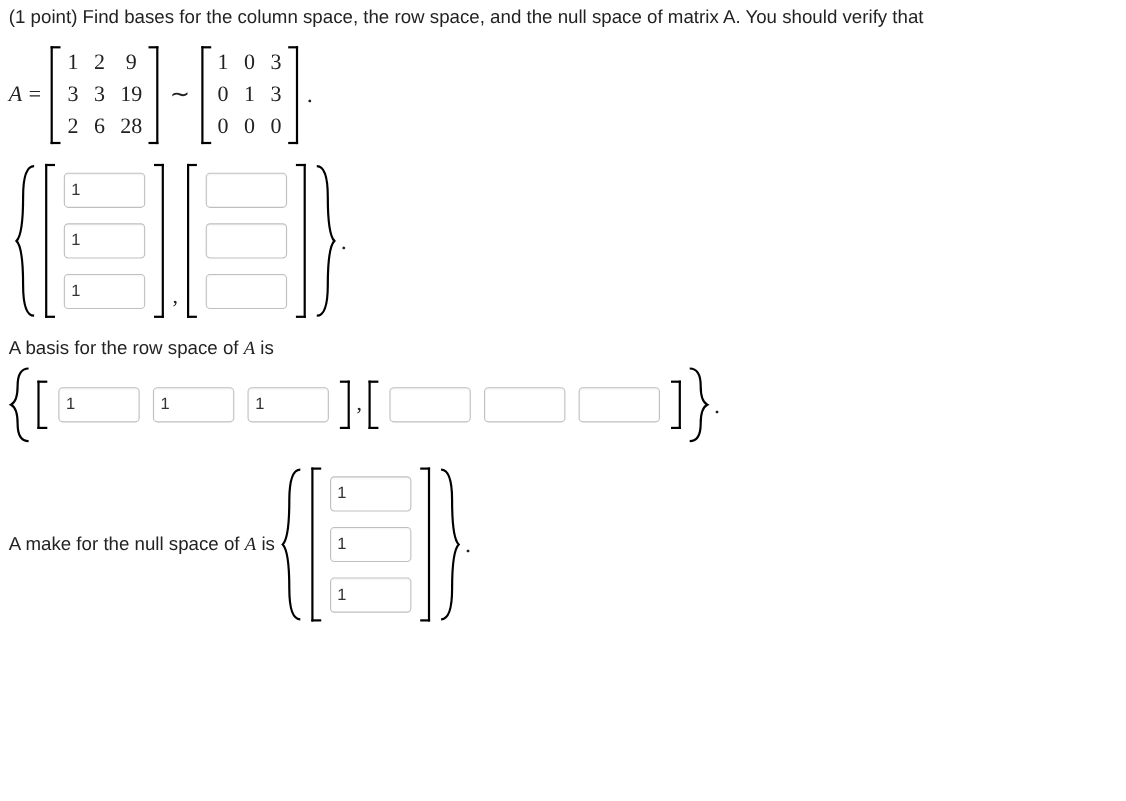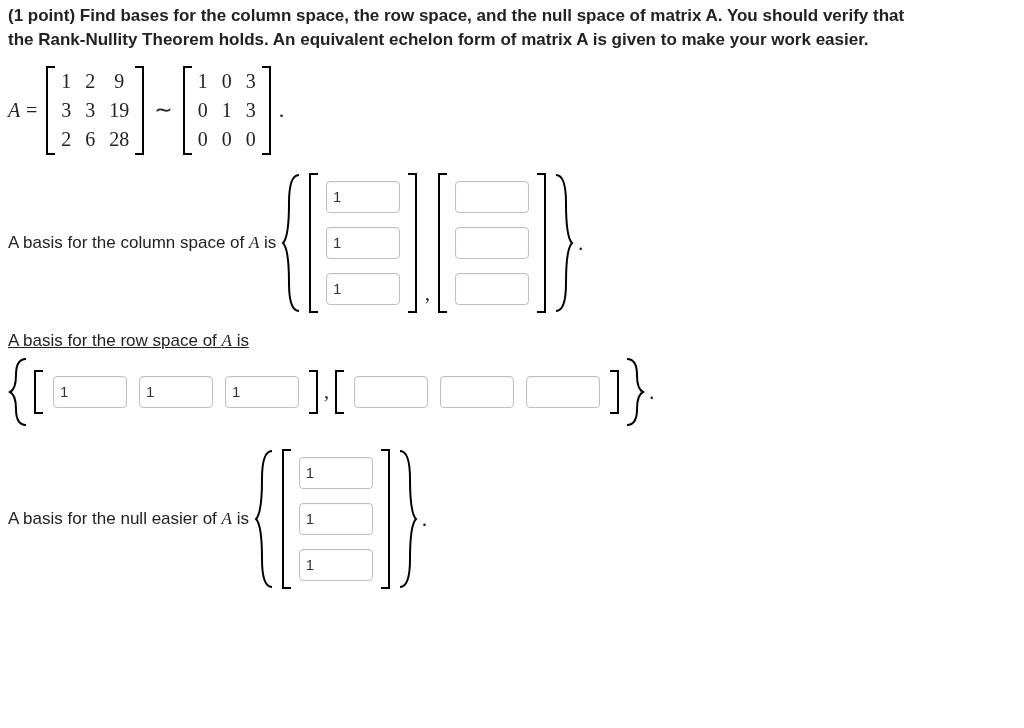--- a/index.html
+++ b/index.html
@@ -4,21 +4,21 @@
 <style>
   body {
     font-family: Arial, Helvetica, sans-serif;
     font-size: 17px;
     color: #222;
     margin: 0;
     padding: 4px 8px;
     background: #fff;
     width: 1008px;
   }
-  .problem-text { line-height: 1.4; margin-bottom: 14px; font-weight: bold; }
+  .problem-text { line-height: 1.4; margin-bottom: 14px; }
   .math-serif { font-family: "Times New Roman", Times, serif; }
   .ital { font-style: italic; }
   .row { display: flex; align-items: center; }
 
   
   .bmatrix {
     display: inline-flex;
     align-items: stretch;
     margin: 0 4px;
     font-family: "Times New Roman", Times, serif;
@@ -88,21 +88,20 @@
   .tilde { font-family:"Times New Roman",serif; font-size:22px; margin:0 6px;}
   .period { font-family:"Times New Roman",serif; font-size:22px; margin-left:4px;}
   .comma  { font-family:"Times New Roman",serif; font-size:20px; margin:0 4px; align-self:flex-end; padding-bottom:8px;}
 </style>
 </head>
 <body>
 
 <div class="problem-text">
   <span>(1 point)</span>
   <span>Find bases for the column space, the row space, and the null space of matrix A. You should verify that</span><br>
-  <span>the Rank-Nullity Theorem holds. An equivalent echelon form of matrix A is given to make your work easier.</span>
 </div>
 
 <div class="row math-serif" style="font-size:20px;">
   <span class="ital" style="margin-right:4px;">A =</span>
   <span class="bmatrix">
     <span class="lbr"></span>
     <span class="cells c3">
       <span>1</span>
       <span>2</span>
       <span>9</span>
@@ -128,23 +127,20 @@
       <span>0</span>
       <span>0</span>
       <span>0</span>
     </span>
     <span class="rbr"></span>
   </span>
   <span class="period">.</span>
 </div>
 
 <div class="section-line">
-  <span class="section-label">
-    <span>A basis for the column space of </span><span class="math-serif ital">A</span><span> is</span>
-  </span>
   &nbsp;
   <span class="brace">
     <svg viewBox="0 0 24 140" width="24" height="140">
         <path d="M18 2 Q8 2 8 30 Q8 64 2 70 Q8 76 8 110 Q8 138 18 138" fill="none" stroke="#000" stroke-width="2"></path>
       </svg>
   </span>
   <span class="bmatrix pad-cells">
     <span class="lbr"></span>
     <span class="cells c1">
       <span class="ibox">1</span>
@@ -165,21 +161,21 @@
   </span>
   <span class="brace">
     <svg viewBox="0 0 24 140" width="24" height="140">
         <path d="M6 2 Q16 2 16 30 Q16 64 22 70 Q16 76 16 110 Q16 138 6 138" fill="none" stroke="#000" stroke-width="2"></path>
       </svg>
   </span>
   <span class="period">.</span>
 </div>
 
 <div style="margin-top:14px;">
-  <div class="section-label" style="margin-bottom:6px;text-decoration:underline;">
+  <div class="section-label" style="margin-bottom:6px;">
     <span>A basis for the row space of </span><span class="math-serif ital">A</span><span> is</span>
   </div>
   <div class="row">
     <span class="brace">
       <svg viewBox="0 0 24 70" width="24" height="70">
           <path d="M18 2 Q8 2 8 18 Q8 32 2 35 Q8 38 8 52 Q8 68 18 68" fill="none" stroke="#000" stroke-width="2"></path>
         </svg>
     </span>
     <span class="row-vec-br">
       <span class="lbr"></span>
@@ -204,21 +200,21 @@
       <svg viewBox="0 0 24 70" width="24" height="70">
           <path d="M6 2 Q16 2 16 18 Q16 32 22 35 Q16 38 16 52 Q16 68 6 68" fill="none" stroke="#000" stroke-width="2"></path>
         </svg>
     </span>
     <span class="period">.</span>
   </div>
 </div>
 
 <div class="section-line" style="margin-top:22px;">
   <span class="section-label">
-    <span>A basis for the null easier of </span><span class="math-serif ital">A</span><span> is</span>
+    <span>A make for the null space of </span><span class="math-serif ital">A</span><span> is</span>
   </span>
   &nbsp;
   <span class="brace">
     <svg viewBox="0 0 24 140" width="24" height="140">
         <path d="M18 2 Q8 2 8 30 Q8 64 2 70 Q8 76 8 110 Q8 138 18 138" fill="none" stroke="#000" stroke-width="2"></path>
       </svg>
   </span>
   <span class="bmatrix pad-cells">
     <span class="lbr"></span>
     <span class="cells c1">

